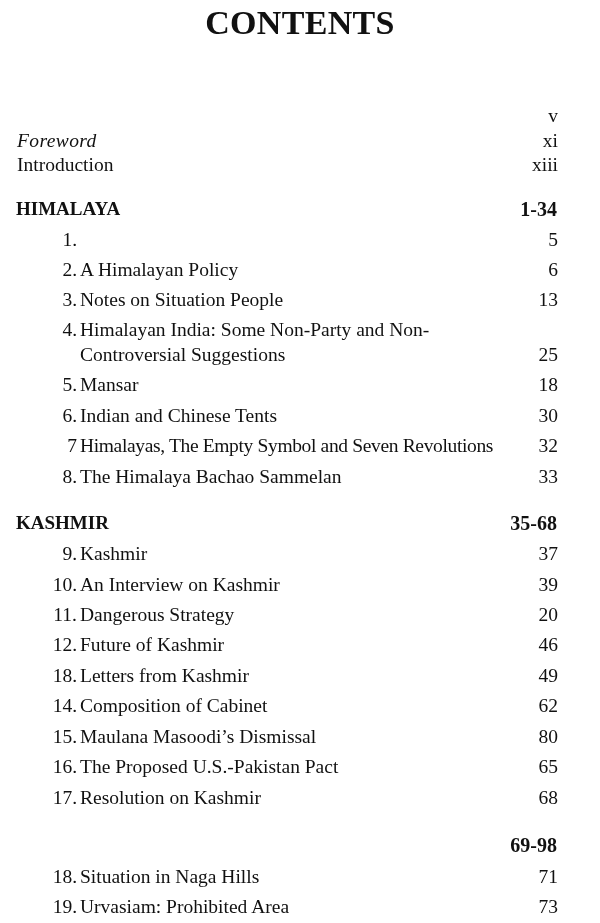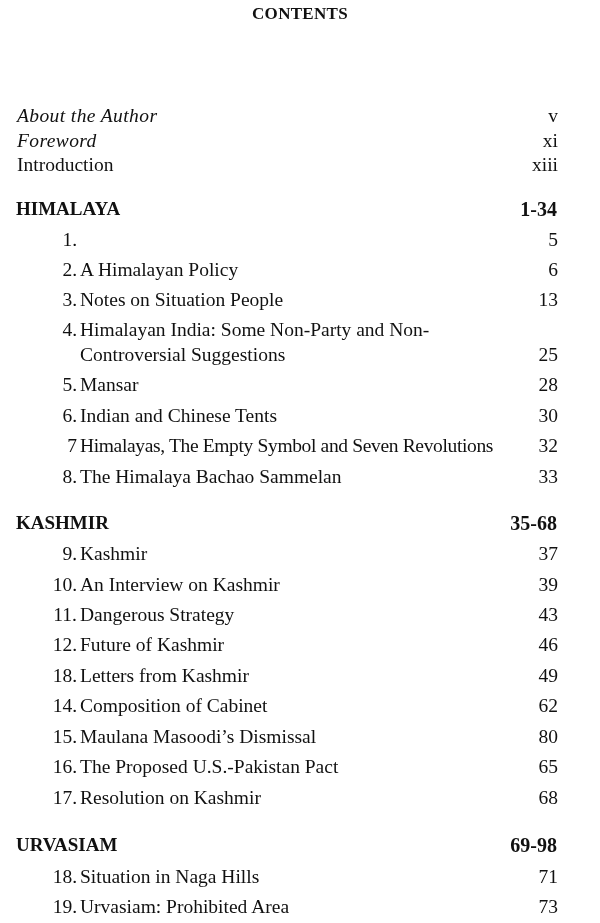--- a/index.html
+++ b/index.html
@@ -2,21 +2,21 @@
 <html><head>
 <meta charset="utf-8">
 <style>
   html, body { margin: 0; padding: 0; background: #ffffff; }
   body {
     width: 600px; height: 923px; position: relative; overflow: hidden;
     font-family: "Liberation Serif", "DejaVu Serif", serif; color: #111111;
   }
   .title {
     position: absolute; top: 4px; left: 0; width: 600px; text-align: center;
-    font-weight: bold; font-size: 17px; letter-spacing: 0.3px;
+    font-weight: bold; font-size: 34px; letter-spacing: 0.3px;
   }
   .row {
     position: absolute; left: 0; width: 600px; height: 26px;
     font-size: 19.5px; line-height: 26px; white-space: nowrap;
   }
   .row .label { position: absolute; }
   .row .page { position: absolute; right: 42px; text-align: right; }
   .front .label { left: 17px; }
   .italic { font-style: italic; letter-spacing: 0.4px; }
   .section .label { left: 16px; font-weight: bold; font-size: 19px; }
@@ -24,21 +24,20 @@
   .item .num { position: absolute; text-align: right; width: 77px; left: 0; }
   .item .label { left: 80px; }
   .cont .label { left: 80px; }
 </style>
 </head>
 <body>
 
 <div class="title">CONTENTS</div>
 
 <div class="row front" style="top:103px">
-  <span class="label italic">About the Author</span>
   <span class="page">v</span>
 </div>
 <div class="row front" style="top:128px">
   <span class="label italic">Foreword</span>
   <span class="page">xi</span>
 </div>
 <div class="row front" style="top:152px">
   <span class="label">Introduction</span>
   <span class="page">xiii</span>
 </div>
@@ -65,21 +64,21 @@
   <span class="num">4.</span>
   <span class="label">Himalayan India: Some Non-Party and Non-</span>
 </div>
 <div class="row cont" style="top:342px">
   <span class="label">Controversial Suggestions</span>
   <span class="page">25</span>
 </div>
 <div class="row item" style="top:372px">
   <span class="num">5.</span>
   <span class="label">Mansar</span>
-  <span class="page">28</span>
+  <span class="page">18</span>
 </div>
 <div class="row item" style="top:403px">
   <span class="num">6.</span>
   <span class="label">Indian and Chinese Tents</span>
   <span class="page">30</span>
 </div>
 <div class="row item" style="top:433px">
   <span class="num">7</span>
   <span class="label" style="letter-spacing:-0.35px">Himalayas, The Empty Symbol and Seven Revolutions</span>
   <span class="page">32</span>
@@ -100,21 +99,21 @@
   <span class="page">37</span>
 </div>
 <div class="row item" style="top:572px">
   <span class="num">10.</span>
   <span class="label">An Interview on Kashmir</span>
   <span class="page">39</span>
 </div>
 <div class="row item" style="top:602px">
   <span class="num">11.</span>
   <span class="label">Dangerous Strategy</span>
-  <span class="page">43</span>
+  <span class="page">20</span>
 </div>
 <div class="row item" style="top:632px">
   <span class="num">12.</span>
   <span class="label">Future of Kashmir</span>
   <span class="page">46</span>
 </div>
 <div class="row item" style="top:663px">
   <span class="num">18.</span>
   <span class="label">Letters from Kashmir</span>
   <span class="page">49</span>
@@ -134,21 +133,20 @@
   <span class="label">The Proposed U.S.-Pakistan Pact</span>
   <span class="page">65</span>
 </div>
 <div class="row item" style="top:785px">
   <span class="num">17.</span>
   <span class="label">Resolution on Kashmir</span>
   <span class="page">68</span>
 </div>
 
 <div class="row section" style="top:832px">
-  <span class="label">URVASIAM</span>
   <span class="page">69-98</span>
 </div>
 <div class="row item" style="top:864px">
   <span class="num">18.</span>
   <span class="label">Situation in Naga Hills</span>
   <span class="page">71</span>
 </div>
 <div class="row item" style="top:894px">
   <span class="num">19.</span>
   <span class="label">Urvasiam: Prohibited Area</span>

